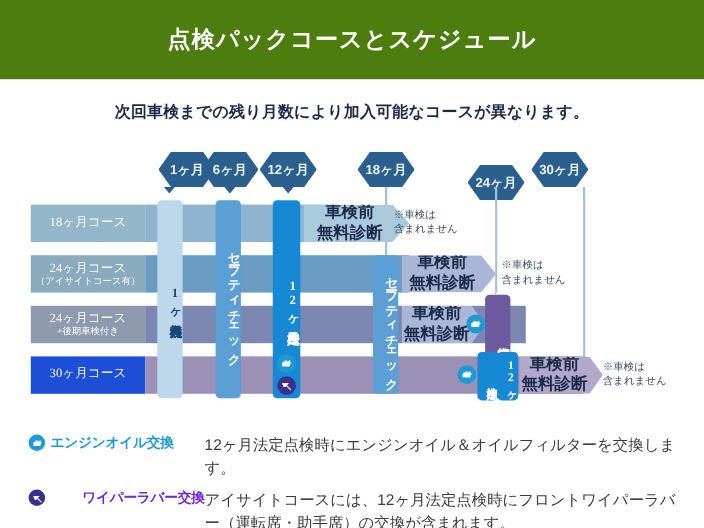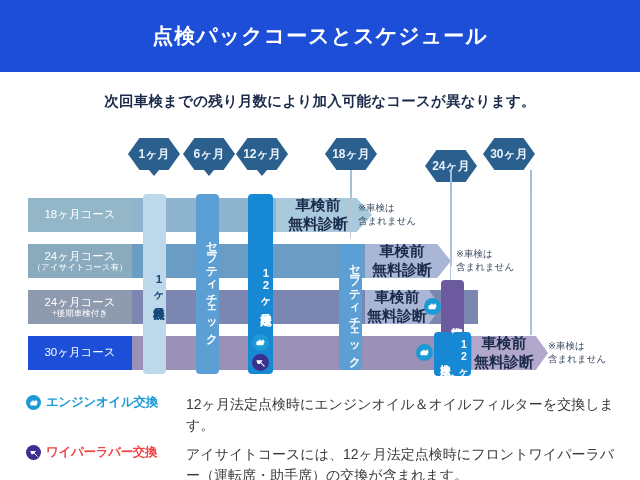--- a/index.html
+++ b/index.html
@@ -6,21 +6,21 @@
   body{
     width:640px;height:480px;
     font-family:"Liberation Sans","DejaVu Sans",sans-serif;
     background:#ffffff;overflow:hidden;position:relative;
   }
   #page{position:relative;width:640px;height:480px;}
 
   
   .header{
     position:absolute;left:0;top:0;width:640px;height:72px;
-    background:#1d4ed8;display:flex;align-items:center;justify-content:center;
+    background:#4d7c0f;display:flex;align-items:center;justify-content:center;
   }
   .header-title{
     color:#ffffff;font-size:21px;font-weight:bold;letter-spacing:1px;
   }
 
   .subtitle{
     position:absolute;left:0;top:92px;width:640px;text-align:center;
     font-size:14.5px;font-weight:bold;color:#1b2a4a;letter-spacing:0.2px;
   }
 
@@ -34,21 +34,21 @@
   .hex-tail{
     position:absolute;width:2px;background:#9fc0d8;
   }
   .hex-notch{
     position:absolute;width:0;height:0;
     border-left:5px solid transparent;border-right:5px solid transparent;
     border-top:6px solid #2b5f8e;
   }
 
   
-  .chart{position:absolute;left:0;top:194px;width:640px;height:186px;}
+  .chart{position:absolute;left:0;top:182px;width:640px;height:186px;font-family:Liberation Serif, serif;}
 
   .row{position:absolute;left:28px;width:584px;height:34px;}
   .row-label{
     position:absolute;left:0;top:0;width:104px;height:34px;
     display:flex;flex-direction:column;align-items:center;justify-content:center;
     color:#ffffff;font-size:11.5px;line-height:1.15;text-align:center;
   }
   .row-label .sub{font-size:8.5px;}
   .row-bar{
     position:absolute;left:104px;top:0;height:34px;
@@ -100,21 +100,21 @@
 
 <div id="page">
 
   <div class="header">
     <div class="header-title">点検パックコースとスケジュール</div>
   </div>
 
   <div class="subtitle">次回車検までの残り月数により加入可能なコースが異なります。</div>
 
   <div>
-    <div class="hex" style="left:128px;top:138px;">
+    <div class="hex" style="left:144px;top:138px;">
       <span>1ヶ月</span>
       </div>
     <div class="hex-notch" style="left:149px;top:170px;"></div>
 
     <div class="hex" style="left:183px;top:138px;">
       <span>6ヶ月</span>
       </div>
     <div class="hex-notch" style="left:204px;top:170px;"></div>
 
     <div class="hex" style="left:236px;top:138px;">
@@ -283,19 +283,19 @@
       <div class="legend-desc">12ヶ月法定点検時にエンジンオイル＆オイルフィルターを交換します。</div>
     </div>
 
     <div class="legend-row">
       <div class="legend-badge" style="background:#3b2f8f;">
         <svg width="10" height="10" viewBox="0 0 24 24" aria-hidden="true">
           <path d="M3 7h14l-7 8H6z" fill="#ffffff"></path>
           <path d="M13 13l7 7" stroke="#ffffff" stroke-width="2.4" fill="none" stroke-linecap="round"></path>
         </svg>
       </div>
-      <div class="legend-title" style="color:#ef4444;">ワイパーラバー交換</div>
+      <div class="legend-title" style="color:#6d28d9;text-align:right;">ワイパーラバー交換</div>
       <div class="legend-desc">アイサイトコースには、12ヶ月法定点検時にフロントワイパーラバー（運転席・助手席）の交換が含まれます。</div>
     </div>
 
   </div>
 
 </div>
 
 </body></html>

